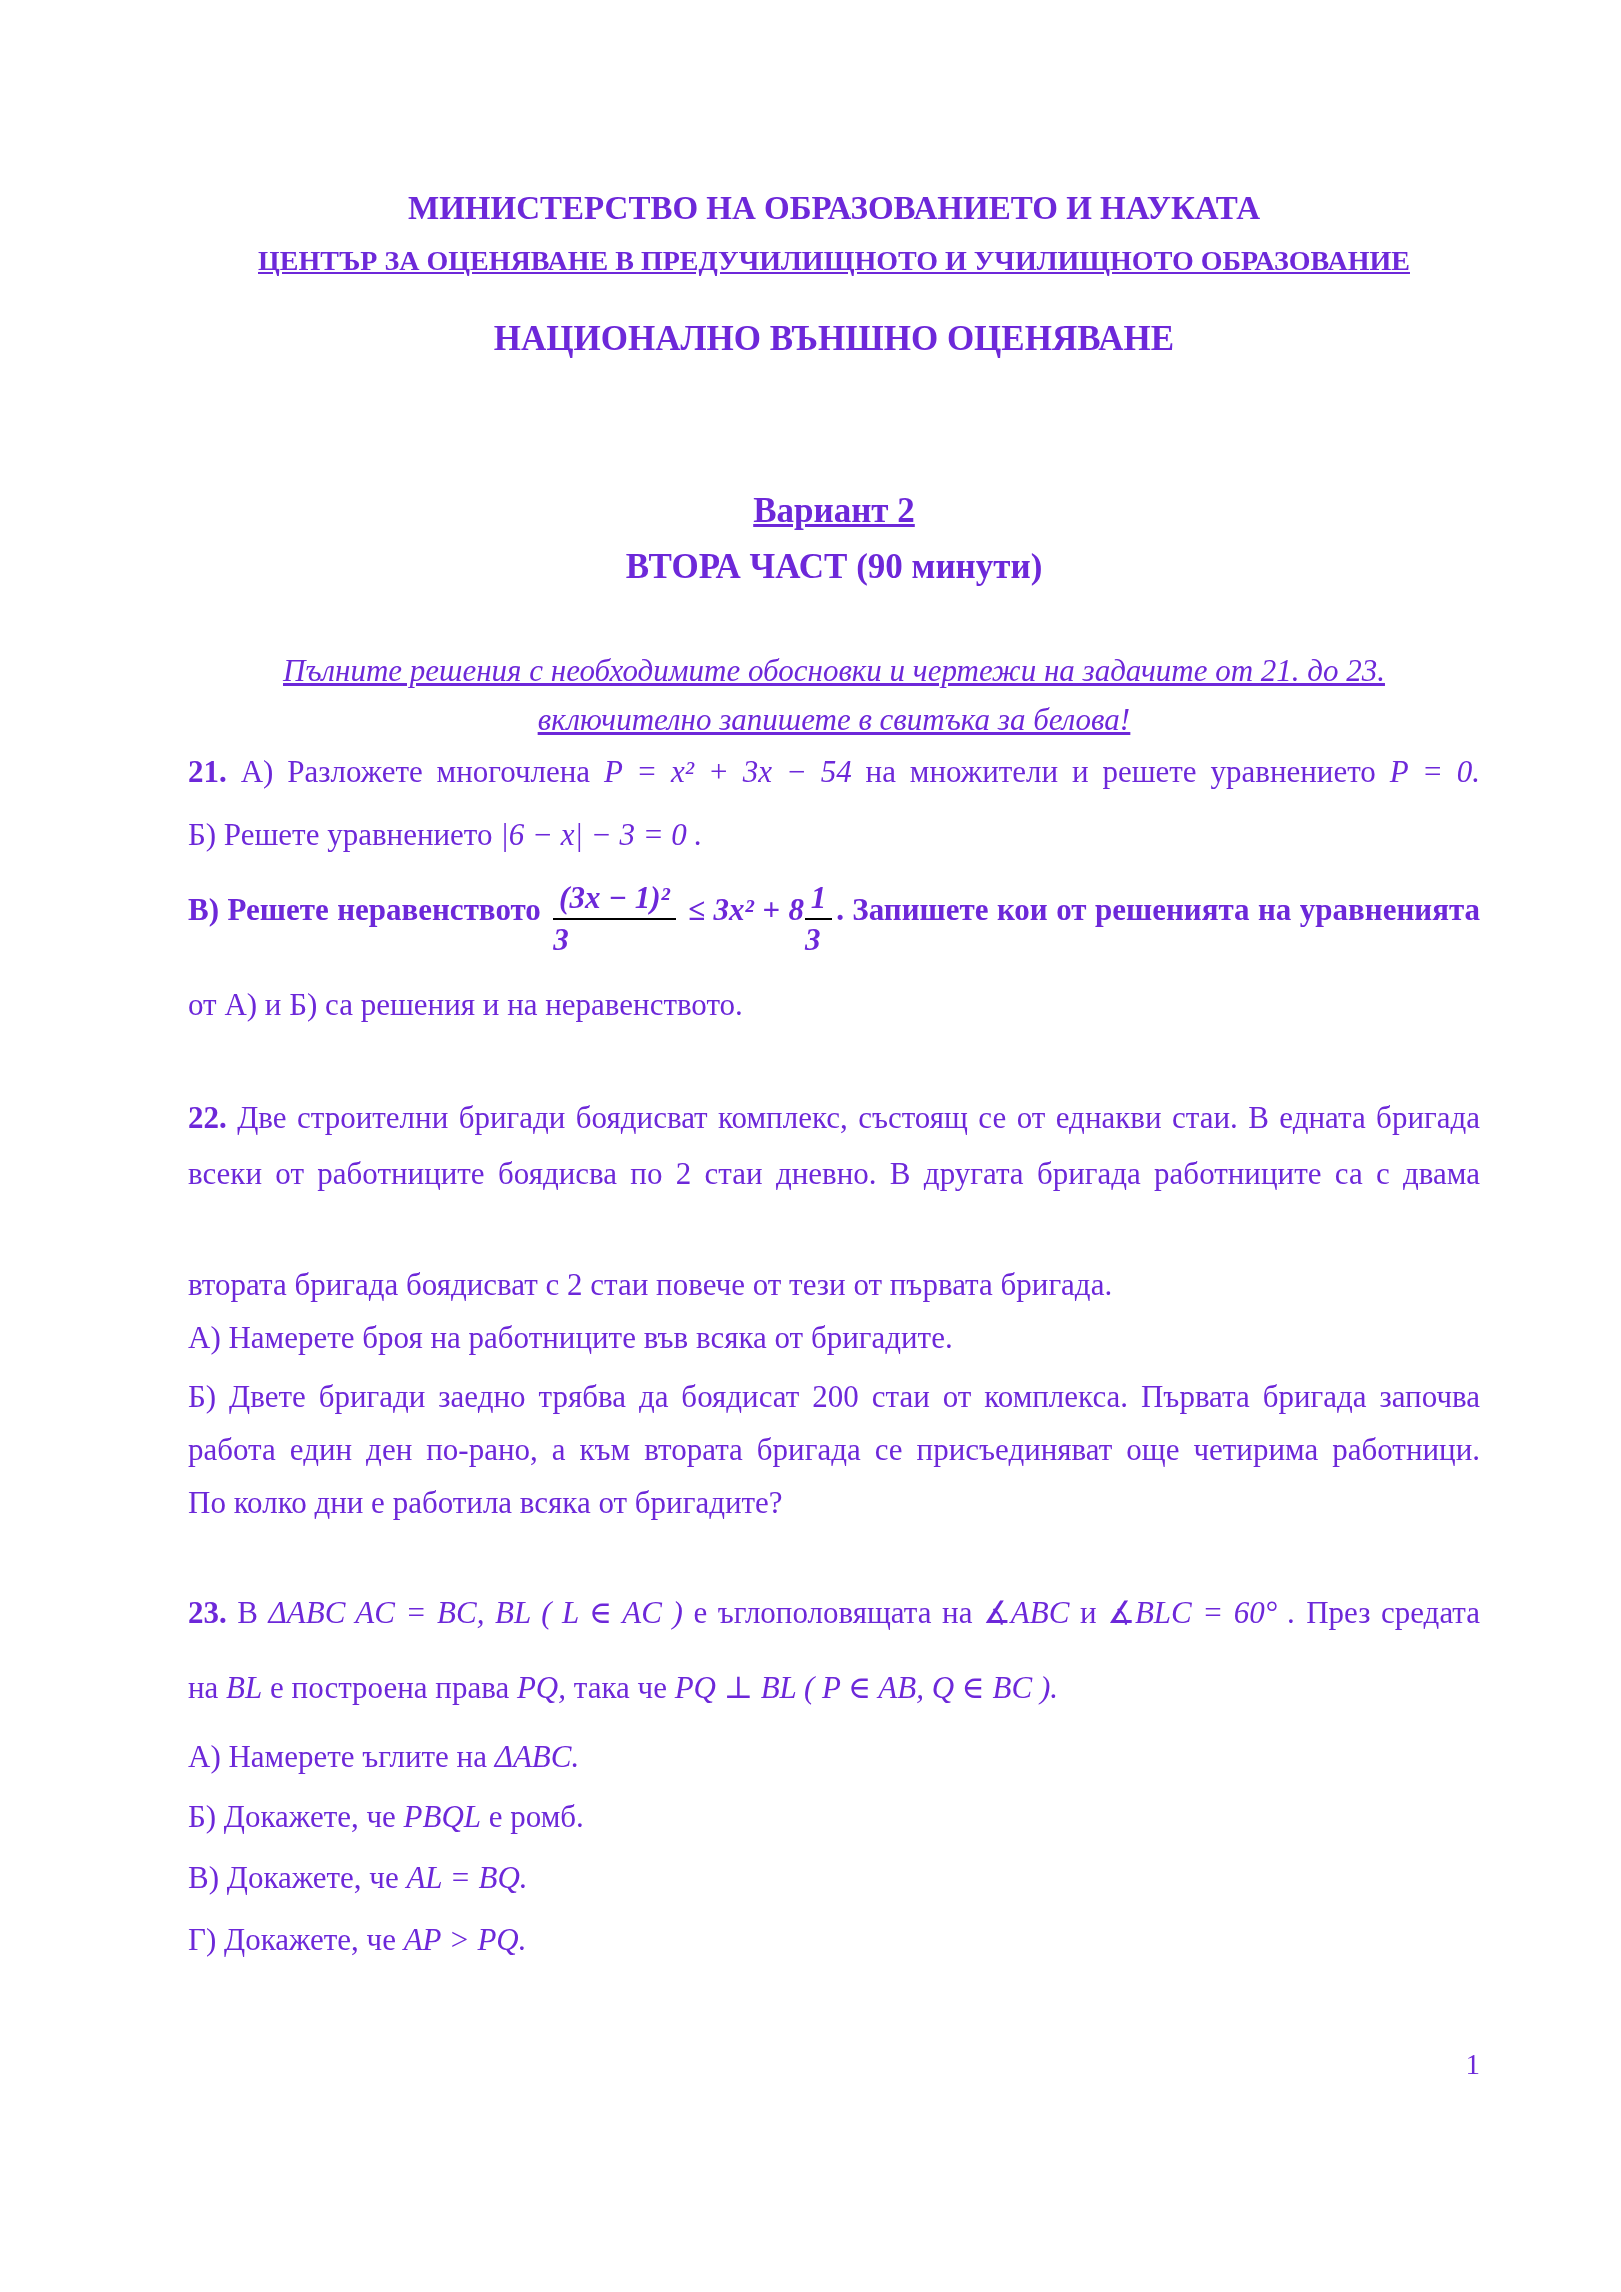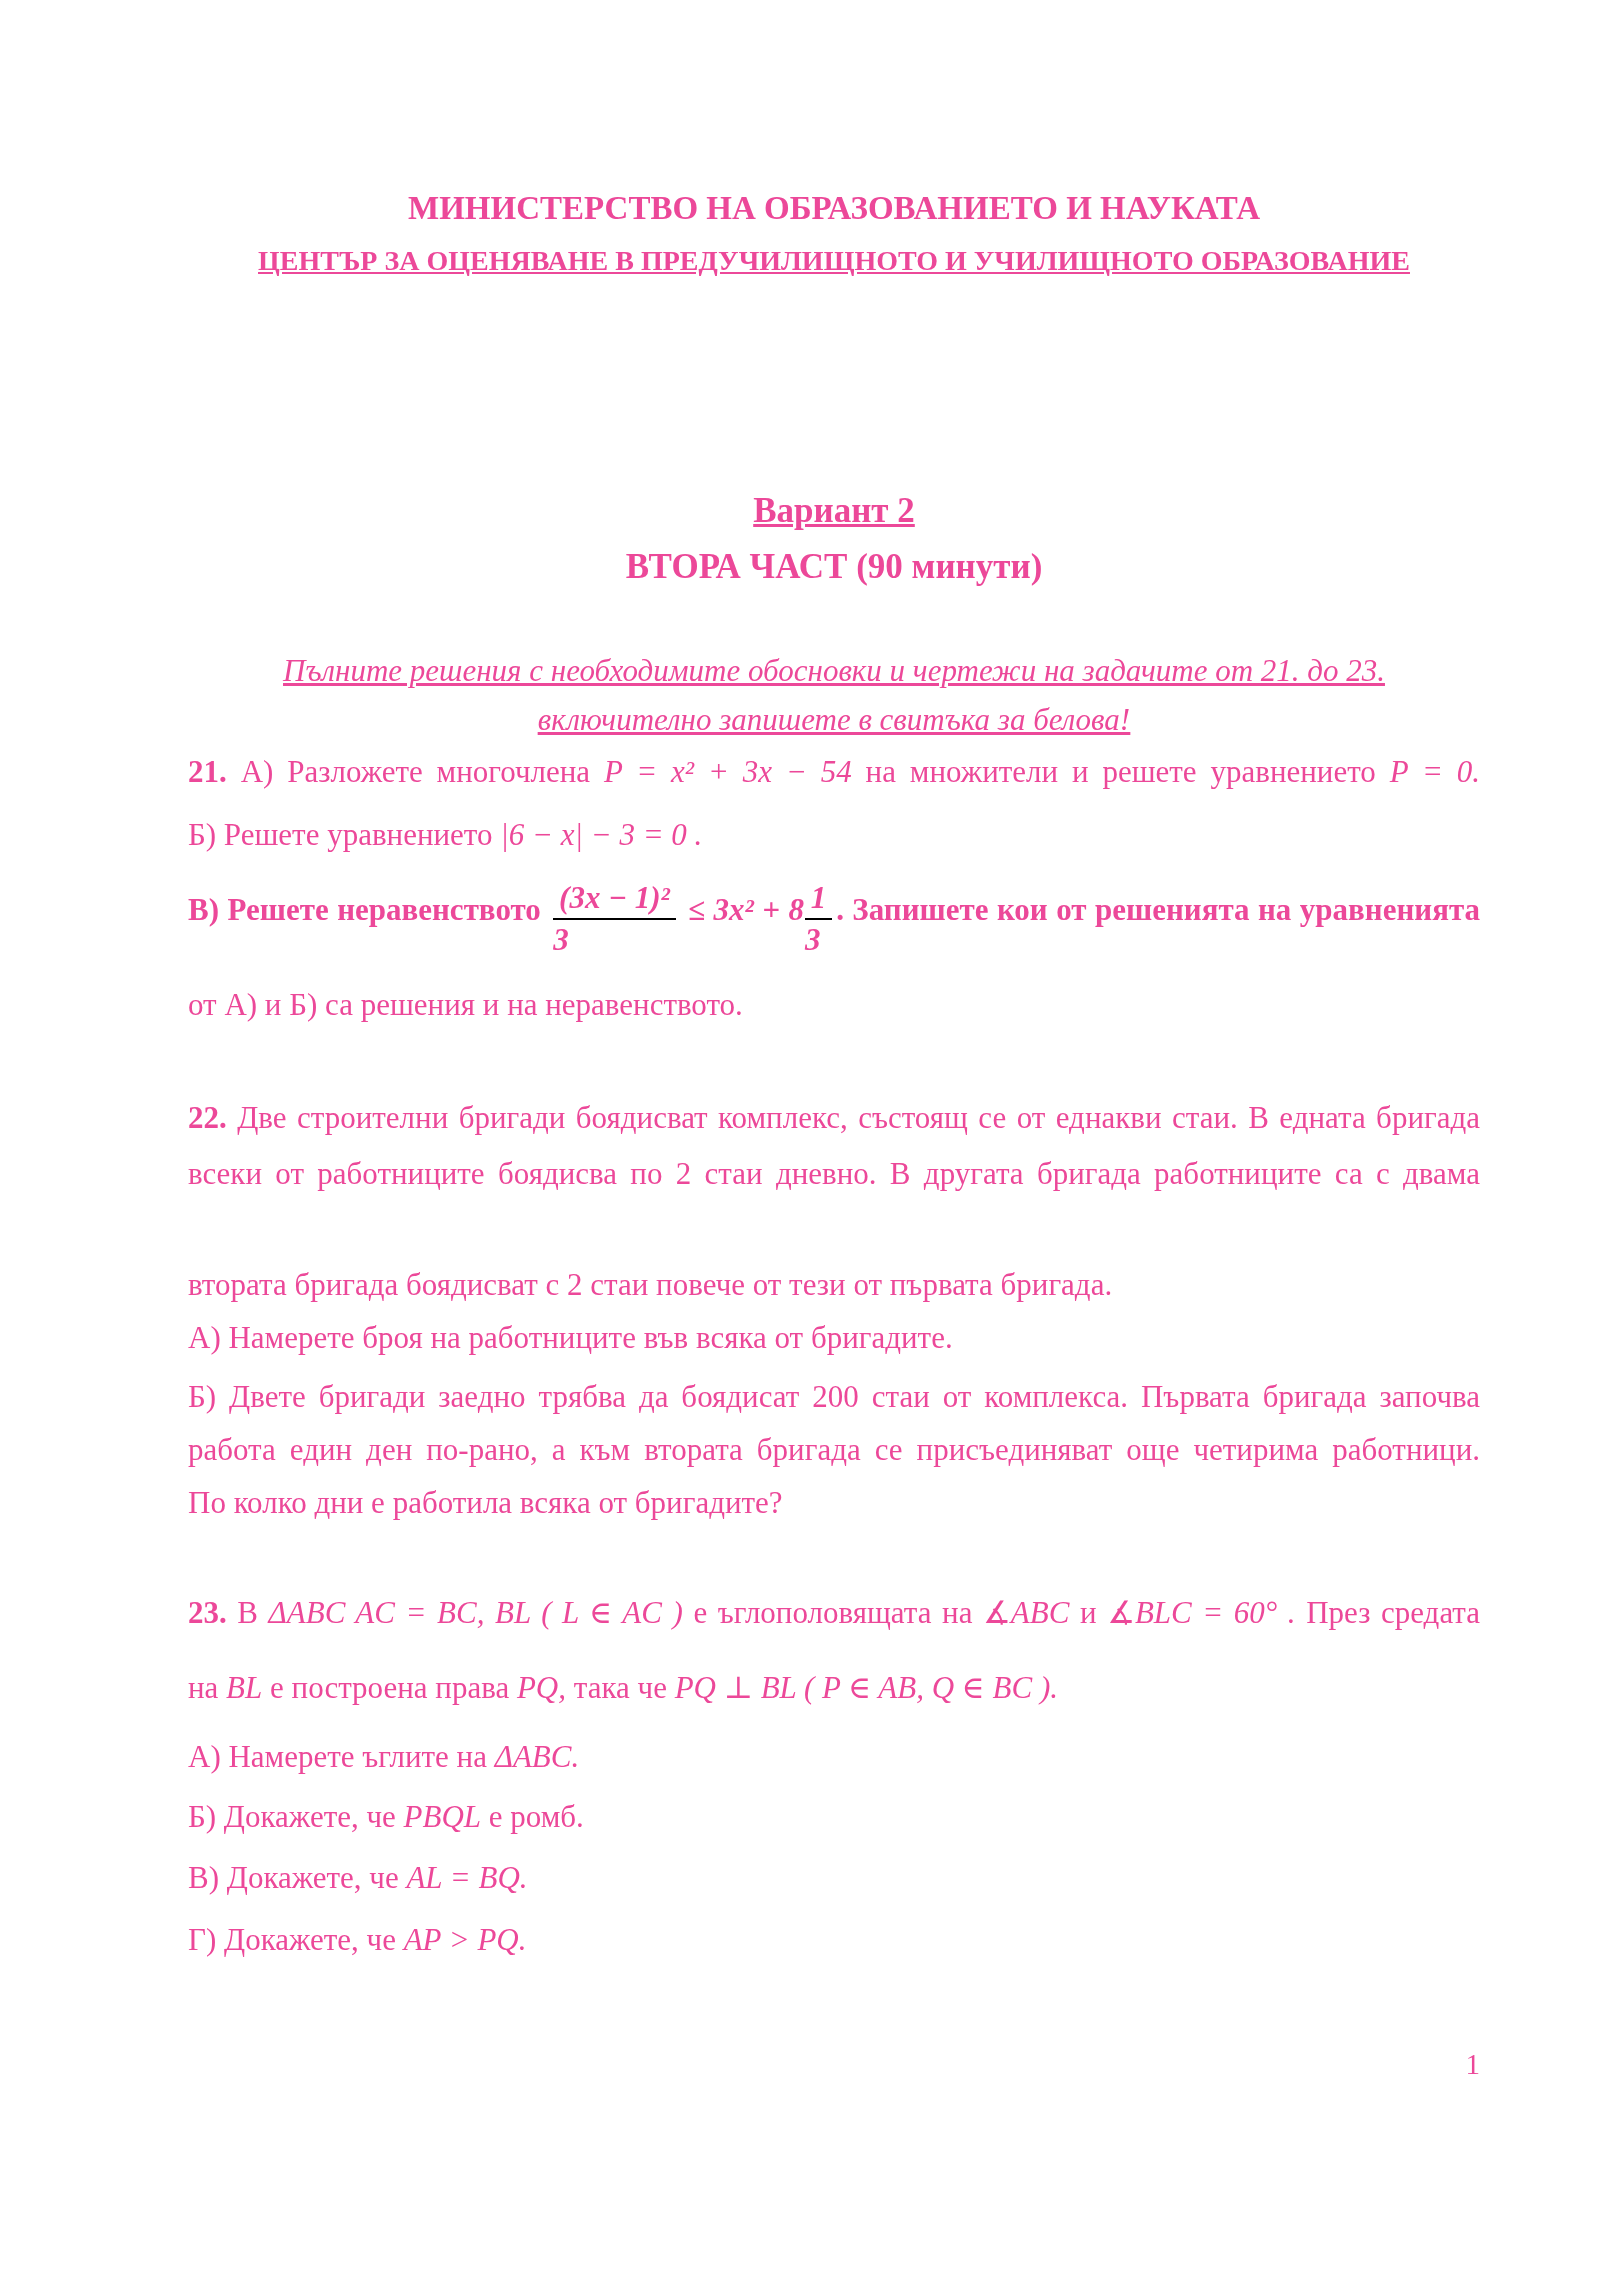--- a/index.html
+++ b/index.html
@@ -1,20 +1,20 @@
 <!DOCTYPE html>
 <html><head>
 <meta charset="utf-8">
 <style>
   html,body{margin:0;padding:0;background:#e8e8e8;}
   .page{
     position:relative;
     width:1621px;height:2293px;
     background:#ffffff;
-    color:#ec4899;
+    color:#6d28d9;
     font-family:"Liberation Serif","DejaVu Serif",serif;
     overflow:hidden;
     margin:0 auto;
   }
   .line{
     position:absolute;
     left:188px;width:1292px;
     font-size:31px;
     line-height:1.35;
     white-space:nowrap;
@@ -47,20 +47,23 @@
 </head>
 <body>
 
 <div class="page">
 
   <div class="line center b h1" style="top:186px;">
     <span>МИНИСТЕРСТВО НА ОБРАЗОВАНИЕТО И НАУКАТА</span>
   </div>
   <div class="line center b h2" style="top:242px;">
     <span class="u">ЦЕНТЪР ЗА ОЦЕНЯВАНЕ В ПРЕДУЧИЛИЩНОТО И УЧИЛИЩНОТО ОБРАЗОВАНИЕ</span>
+  </div>
+  <div class="line center b h3" style="top:315px;">
+    <span>НАЦИОНАЛНО ВЪНШНО ОЦЕНЯВАНЕ</span>
   </div>
   <div class="line center b h3" style="top:487px;">
     <span class="u">Вариант 2</span>
   </div>
   <div class="line center b h3" style="top:543px;">
     <span>ВТОРА ЧАСТ (90 минути)</span>
   </div>
 
   <div class="line center it" style="top:650px;">
     <span class="u">Пълните решения с необходимите обосновки и чертежи на задачите от 21. до 23.</span>

